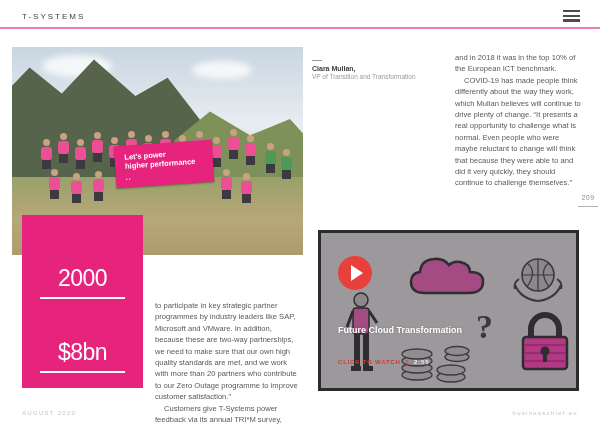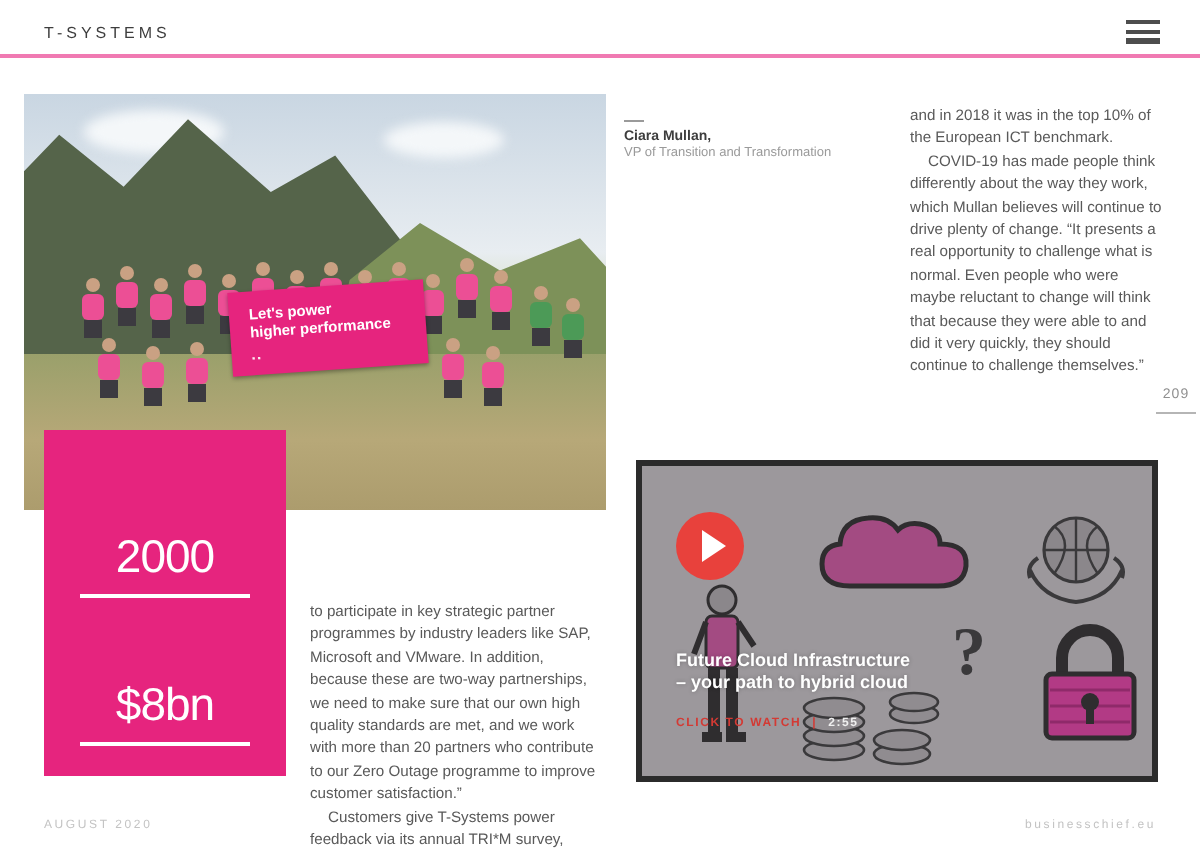--- a/index.html
+++ b/index.html
@@ -281,22 +281,21 @@
       <rect x="9" y="43" width="6" height="32" fill="#2f2d2f"></rect>
         <rect x="18" y="43" width="6" height="32" fill="#2f2d2f"></rect>
       <rect x="6" y="75" width="10" height="5" fill="#2f2d2f"></rect>
         <rect x="18" y="75" width="10" height="5" fill="#2f2d2f"></rect>
     </svg>
     <div class="qmark">?</div>
 
     <div class="play"></div>
 
     <div class="vtitle">
-      <div>Future Cloud Infrastructure</div>
-      <div>– your path to hybrid cloud</div>
+      <div>Future Cloud Transformation</div>
     </div>
     <div class="vcta">
       <span class="red">CLICK TO WATCH</span>
       <span class="sep">|</span>
       <span class="dur">2:55</span>
     </div>
   </div>
 
   <div class="foot left">AUGUST 2020</div>
   <div class="foot right">businesschief.eu</div>

